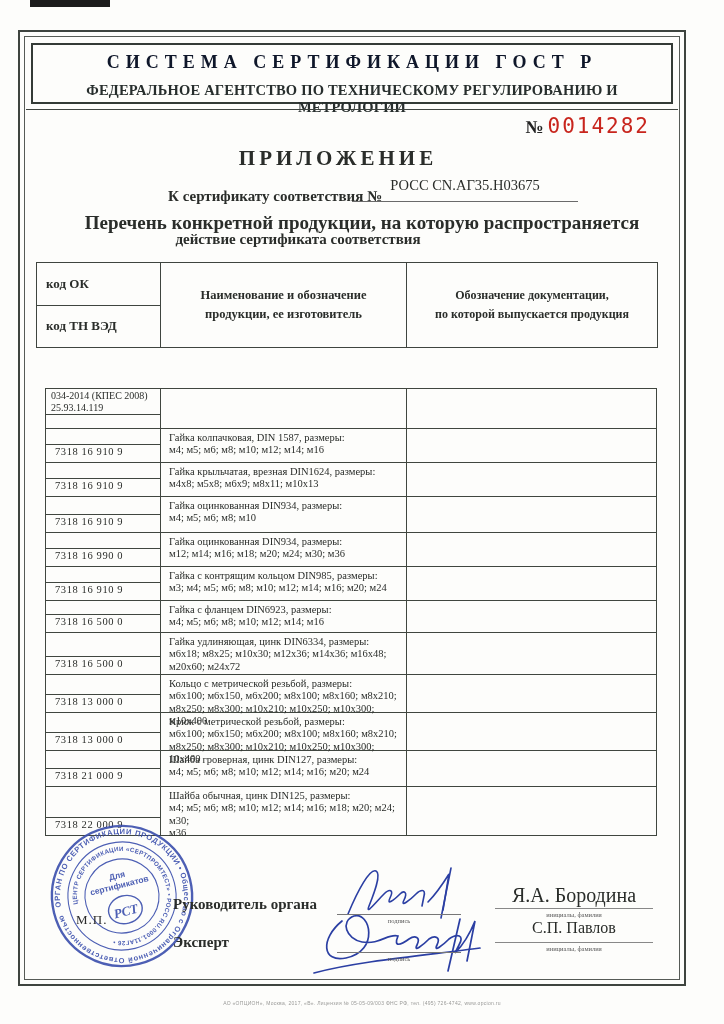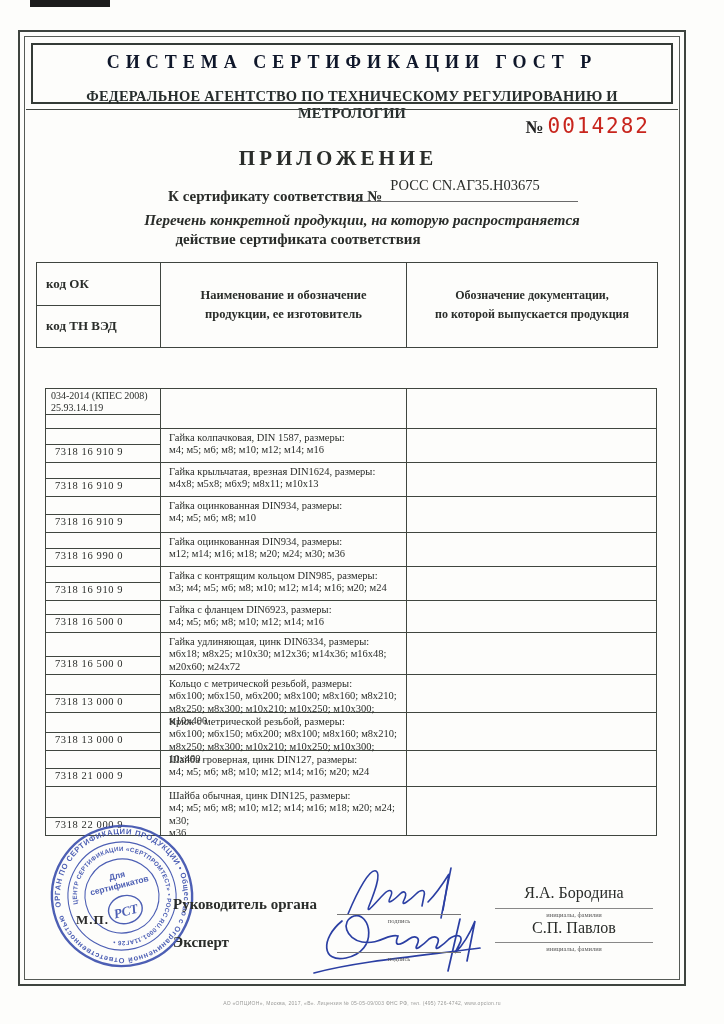--- a/index.html
+++ b/index.html
@@ -8,32 +8,32 @@
   .abs{position:absolute;}
   
   .scan-bar{left:30px;top:0;width:80px;height:7px;background:#1c1c1c;}
   
   .frame-outer{left:18px;top:30px;width:668px;height:956px;border:2px solid #3e443f;box-sizing:border-box;}
   .frame-inner{left:24px;top:36px;width:656px;height:944px;border:1px solid #565b56;box-sizing:border-box;}
   
   .header-box{left:31px;top:43px;width:642px;height:61px;border:2px solid #343b36;box-sizing:border-box;
               text-align:center;padding-top:7px;}
   .header-title{font-size:18px;font-weight:bold;letter-spacing:6px;color:#0f172a;}
-  .header-subtitle{font-size:14.5px;font-weight:bold;letter-spacing:0.2px;margin-top:15px;color:#272e2d;}
+  .header-subtitle{font-size:14.5px;font-weight:bold;letter-spacing:0.2px;margin-top:9px;color:#272e2d;}
   .header-rule{left:26px;top:109px;width:652px;height:1px;background:#3e443f;}
   
   .serial{left:430px;top:114px;width:220px;text-align:right;white-space:nowrap;}
   .serial .no-sign{font-size:18px;font-weight:bold;color:#232323;}
   .serial .digits{font-family:"DejaVu Sans Mono",monospace;font-size:21px;color:#c8251d;letter-spacing:2px;}
   
   .apx-title{left:0;top:146px;width:676px;text-align:center;font-size:21px;font-weight:bold;letter-spacing:4px;}
   .cert-label{left:168px;top:188px;font-size:15px;font-weight:bold;}
   .cert-number{left:352px;top:177px;width:226px;text-align:center;font-size:14.5px;}
   .cert-line{left:352px;top:201px;width:226px;height:1px;background:#6a6a6a;}
-  .desc1{left:0;top:212px;width:724px;text-align:center;font-size:15px;font-weight:bold;font-style:italic;}
+  .desc1{left:0;top:212px;width:724px;text-align:center;font-size:19px;font-weight:bold;}
   .desc2{left:0;top:231px;width:596px;text-align:center;font-size:15px;font-weight:bold;}
   
   .thead{left:36px;top:262px;width:622px;height:86px;border:1.5px solid #3f453f;box-sizing:border-box;display:flex;}
   .thead .c1{width:124px;border-right:1px solid #3f453f;display:flex;flex-direction:column;box-sizing:border-box;}
   .thead .c1 .sub{flex:1;display:flex;align-items:center;padding-left:9px;font-size:13px;font-weight:bold;}
   .thead .c1 .sub.top{border-bottom:1px solid #3f453f;}
   .thead .c2{width:246px;border-right:1px solid #3f453f;box-sizing:border-box;display:flex;align-items:center;justify-content:center;
              text-align:center;font-size:12.5px;font-weight:bold;white-space:pre-line;line-height:1.55;}
   .thead .c3{flex:1;display:flex;align-items:center;justify-content:center;text-align:center;
              font-size:12px;font-weight:bold;white-space:pre-line;line-height:1.55;}
@@ -42,30 +42,30 @@
   .trow{display:flex;border-bottom:1px solid #40463f;box-sizing:border-box;}
   .trow:last-child{border-bottom:none;}
   .cell-code{width:115px;border-right:1px solid #40463f;box-sizing:border-box;display:flex;flex-direction:column;}
   .cell-code .ok{flex:1;font-size:10px;line-height:11.5px;padding:1px 4px 0 5px;white-space:pre-line;}
   .cell-code .tnved{height:16px;border-top:1px solid #40463f;font-size:10.5px;letter-spacing:0.6px;padding:1px 0 0 9px;}
   .cell-code .tnved.empty{height:12px;}
   .cell-prod{width:246px;border-right:1px solid #40463f;box-sizing:border-box;
              font-size:10.5px;line-height:12.4px;padding:3px 6px 2px 8px;white-space:pre-line;}
   .cell-doc{flex:1;}
   
-  .mp{left:76px;top:912px;font-size:13px;font-weight:bold;color:#2b2b2b;letter-spacing:1px;}
+  .mp{left:76px;top:912px;font-size:13px;font-weight:normal;color:#2b2b2b;letter-spacing:1px;}
   .role-head{left:173px;top:896px;font-size:15px;font-weight:bold;}
   .role-expert{left:173px;top:934px;font-size:15px;font-weight:bold;}
   .sigline{width:124px;height:1px;background:#777;}
   .sigline1{left:337px;top:914px;}
   .sigline2{left:337px;top:952px;}
   .sigcap{width:124px;text-align:center;font-size:6.5px;color:#5a5a5a;font-family:"Liberation Serif",serif;}
   .sigcap1{left:337px;top:917px;}
   .sigcap2{left:337px;top:955px;}
-  .name1{left:495px;top:884px;width:158px;text-align:center;font-size:16px;}
+  .name1{left:495px;top:884px;width:158px;text-align:center;font-size:20px;}
   .name2{left:495px;top:919px;width:158px;text-align:center;font-size:16px;}
   .nameline{width:158px;height:1px;background:#888;}
   .nameline1{left:495px;top:908px;}
   .nameline2{left:495px;top:942px;}
   .namecap{width:158px;text-align:center;font-size:6.5px;color:#5a5a5a;}
   .namecap1{left:495px;top:911px;}
   .namecap2{left:495px;top:945px;}
   .stamp{left:46px;top:820px;transform:rotate(-14deg);opacity:0.9;}
   .sig1{left:338px;top:862px;}
   .sig2{left:308px;top:893px;}

